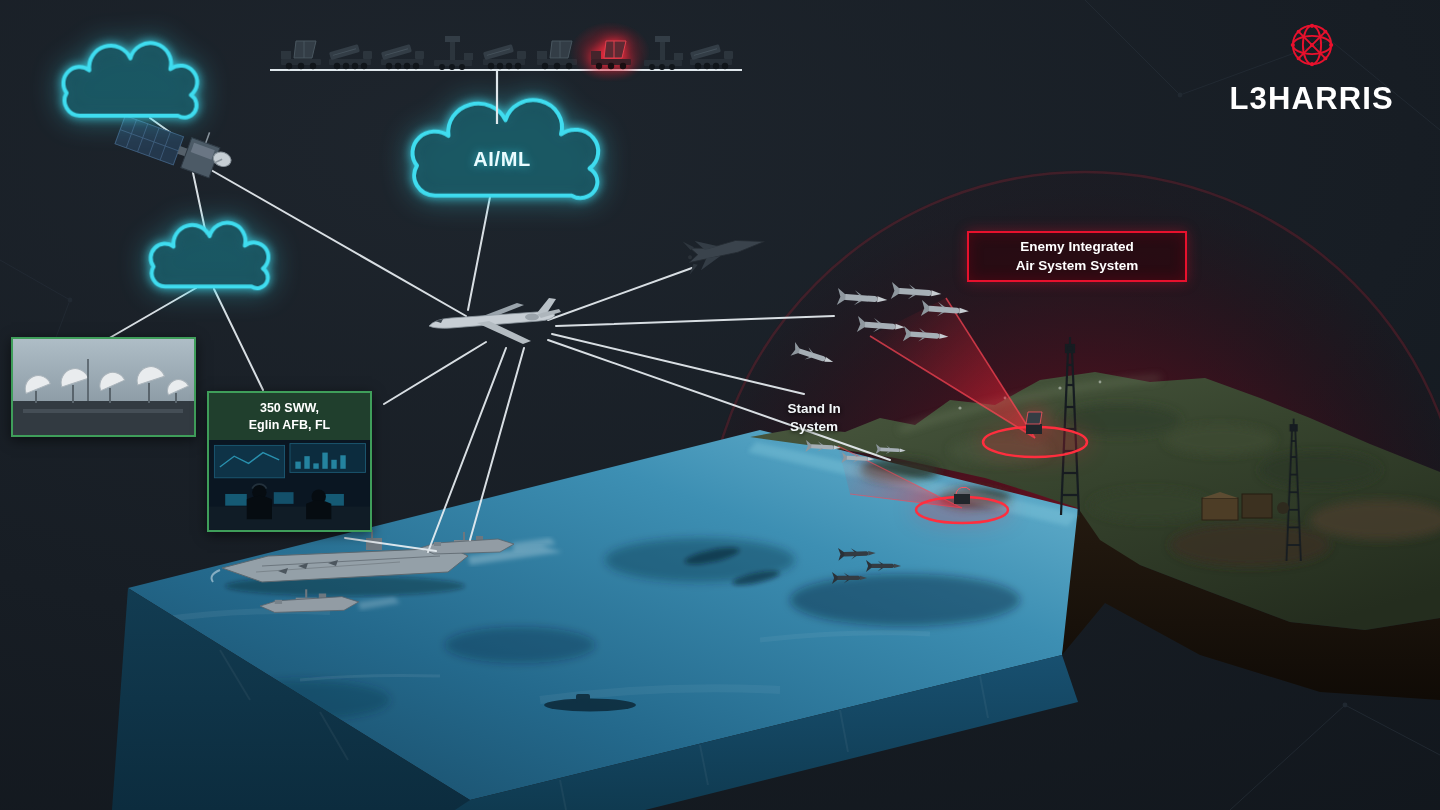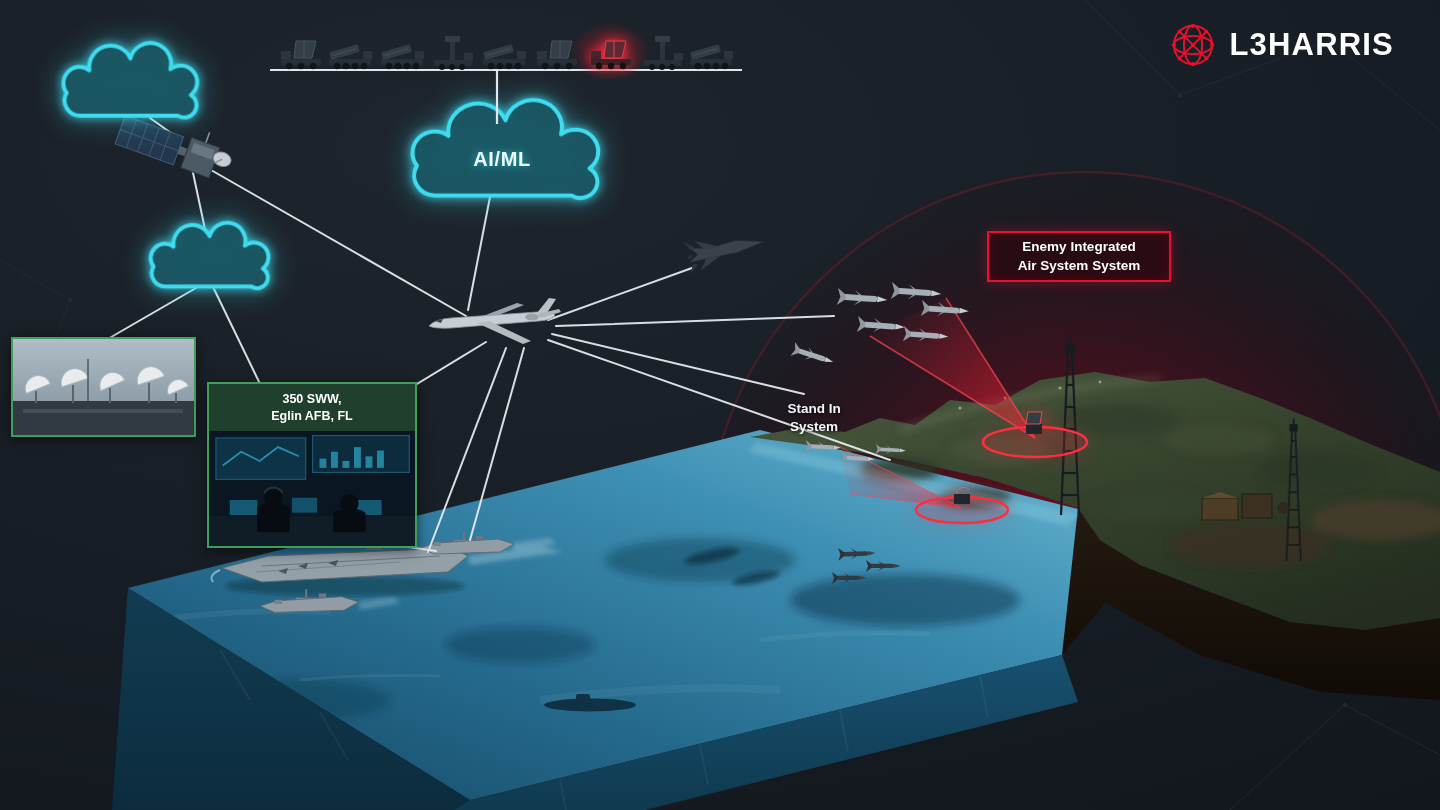--- a/index.html
+++ b/index.html
@@ -3,42 +3,42 @@
 <meta charset="utf-8">
 <title>Network Diagram</title>
 <style>
   html,body{margin:0;padding:0;background:#0d1116;}
   .stage{
     position:relative;width:1440px;height:810px;overflow:hidden;
     background:radial-gradient(120% 110% at 32% 18%, #1e252d 0%, #171d24 55%, #11161c 100%);
     font-family:"Liberation Sans",sans-serif;
   }
   svg.scene{position:absolute;inset:0;display:block;}
-  .overlay{position:absolute;box-sizing:border-box;}
+  .overlay{position:absolute;box-sizing:border-box;flex-direction:column;}
   .cloud-glow{filter:drop-shadow(0 0 5px rgba(63,220,239,.95)) drop-shadow(0 0 14px rgba(63,220,239,.45));}
   .red-glow{filter:drop-shadow(0 0 6px rgba(255,45,65,.85));}
   .soft-red-glow{filter:drop-shadow(0 0 10px rgba(255,30,55,.5));}
 
   .ai-label{left:442px;top:148px;width:120px;text-align:center;color:#eafcff;
     font-weight:bold;font-size:20px;letter-spacing:.6px;
     text-shadow:0 0 10px rgba(63,220,239,.65);z-index:3;}
   .jam-label{left:764px;top:400px;width:100px;text-align:center;color:#f3f7f9;
     font-weight:bold;font-size:13.5px;line-height:1.35;
     text-shadow:0 1px 4px rgba(0,0,0,.9);z-index:3;}
-  .enemy-box{left:967px;top:231px;width:184px;border:2px solid #e8112d;
+  .enemy-box{left:967px;top:231px;width:220px;border:2px solid #e8112d;
     background:rgba(44,3,11,.58);color:#ffffff;font-weight:bold;font-size:13.5px;
     text-align:center;line-height:1.38;padding:5px 20px;z-index:3;
-    box-shadow:0 0 12px rgba(232,17,45,.35), inset 0 0 14px rgba(120,5,20,.45);margin-left:20px;}
+    box-shadow:0 0 12px rgba(232,17,45,.35), inset 0 0 14px rgba(120,5,20,.45);}
   .green-box{border:2px solid #3f9e5a;background:#0e1d15;z-index:3;
     box-shadow:0 3px 12px rgba(0,0,0,.55);}
   .green-box .hd{background:#203f2d;color:#ffffff;font-weight:bold;font-size:12.5px;
     text-align:center;line-height:1.32;padding:7px 4px;}
   .green-box svg{display:block;width:100%;}
   .intel-box{left:11px;top:337px;width:185px;}
-  .sww-box{left:207px;top:382px;width:210px;}
+  .sww-box{left:207px;top:391px;width:165px;}
 
   .logo{top:22px;right:46px;display:flex;align-items:center;gap:13px;z-index:3;}
   .logo-text{color:#ffffff;font-weight:bold;font-size:31px;letter-spacing:1.2px;}
 </style>
 </head>
 <body>
 
 <div class="stage">
 
 <svg class="scene" width="1440" height="810" viewBox="0 0 1440 810">

